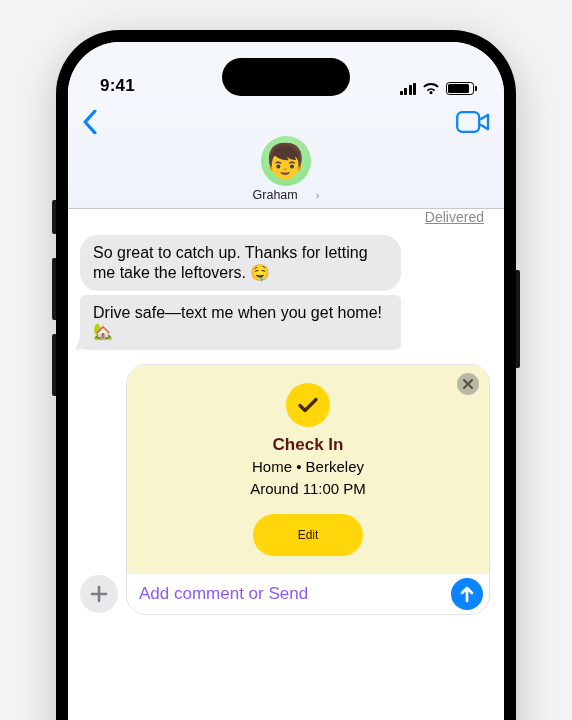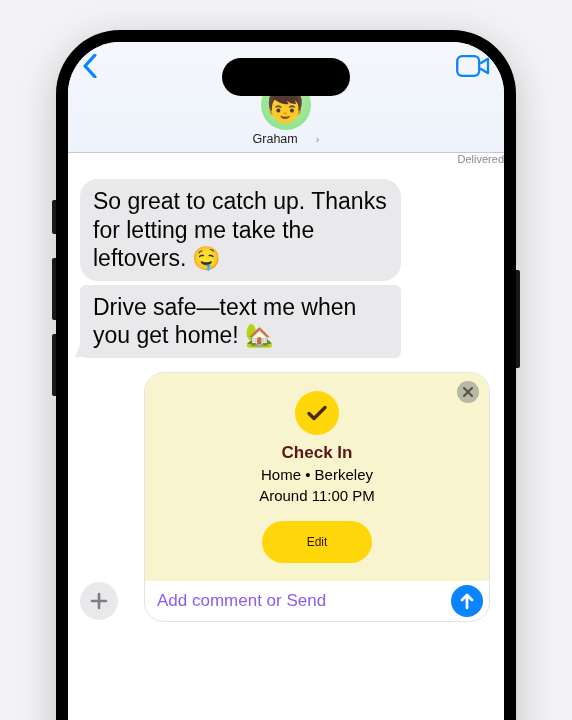--- a/index.html
+++ b/index.html
@@ -60,37 +60,37 @@
     background: radial-gradient(circle at 50% 40%, #b7efb4, #85e07f);
     display: flex; align-items: center; justify-content: center;
     margin-top: -6px;
   }
   .avatar-face { font-size: 34px; line-height: 1; }
   .contact-name { font-size: 12.5px; color: #222; margin-top: 2px; display: flex; align-items: center; gap: 18px; }
   .contact-chev { font-size: 11px; color: #8a8a8f; }
 
   
   .messages { flex: 1; background: #fff; padding: 6px 12px 0; position: relative; overflow: hidden; }
-  .delivered { position: absolute; right: 0; top: 0px; font-size: 11px; color: #8a8a8f; }
+  .delivered { position: absolute; right: 20px; top: 0px; font-size: 14px; color: #8a8a8f; text-decoration: underline; }
   .bubble {
-    background: #e9e9eb; color: #050505; font-size: 23px; line-height: 1.24;
+    background: #e9e9eb; color: #050505; font-size: 16px; line-height: 1.24;
     padding: 8px 13px; border-radius: 18px; max-width: 78%; margin-top: 8px;
     position: relative;
   }
   .bubble.first { margin-top: 20px; }
   .bubble + .bubble { margin-top: 4px; border-radius: 6px; }
   .tail::before {
     content: ""; position: absolute; left: -5px; bottom: 0;
     width: 14px; height: 14px; background: #e9e9eb;
     border-bottom-right-radius: 14px;
     clip-path: polygon(40% 0, 100% 0, 100% 100%, 0 100%);
   }
 
   
-  .compose-row { display: flex; align-items: flex-end; gap: 26px; margin-top: 14px; padding-right: 2px; }
+  .compose-row { display: flex; align-items: flex-end; gap: 8px; margin-top: 14px; padding-right: 2px; }
   .plus-btn {
     width: 38px; height: 38px; border-radius: 50%; background: #e9e9eb;
     display: flex; align-items: center; justify-content: center; align-self: flex-end; margin-bottom: 2px;
     flex-shrink: 0;
   }
   .plus-btn svg { display:block; }
 
   .checkin-wrap { flex: 1; border: 1px solid #e3e3e7; border-radius: 20px; overflow: hidden; }
   .checkin-card {
     background: #f8f4cd; padding: 18px 14px 18px; position: relative; text-align: center;
@@ -124,20 +124,39 @@
 <div class="canvas">
   <div class="phone">
     <div class="side-btn sb1"></div>
     <div class="side-btn sb2"></div>
     <div class="side-btn sb3"></div>
     <div class="side-btn sb4"></div>
 
     <div class="screen">
       <div class="island"></div>
 
+      <div class="statusbar">
+        <div class="sb-time">9:41</div>
+        <div class="sb-right">
+          <div class="cell-bars">
+              <span></span>
+              <span></span>
+              <span></span>
+              <span></span>
+            </div>
+          <div class="wifi">
+            <svg width="18" height="13" viewBox="0 0 18 13">
+                <path d="M9 12.2a1.6 1.6 0 1 0 0-3.2 1.6 1.6 0 0 0 0 3.2Zm-4.2-4.3 1.3 1.3a4.1 4.1 0 0 1 5.8 0l1.3-1.3a6 6 0 0 0-8.4 0ZM1.2 4.3l1.3 1.3a9 9 0 0 1 12.9 0l1.3-1.3a10.9 10.9 0 0 0-15.5 0Z" fill="#000"></path>
+              </svg>
+          </div>
+          <div class="battery">
+              <div class="battery-fill"></div>
+            </div>
+        </div>
+      </div>
 
       <div class="conv-header">
         <div class="header-row">
           <div class="back-chevron">
             <svg width="16" height="24" viewBox="0 0 13 22">
                 <path d="M11 1 2 11l9 10" stroke="#0a84ff" stroke-width="3" fill="none" stroke-linecap="round" stroke-linejoin="round"></path>
               </svg>
           </div>
           <div class="video-btn">
             <svg width="34" height="22" viewBox="0 0 34 22">

